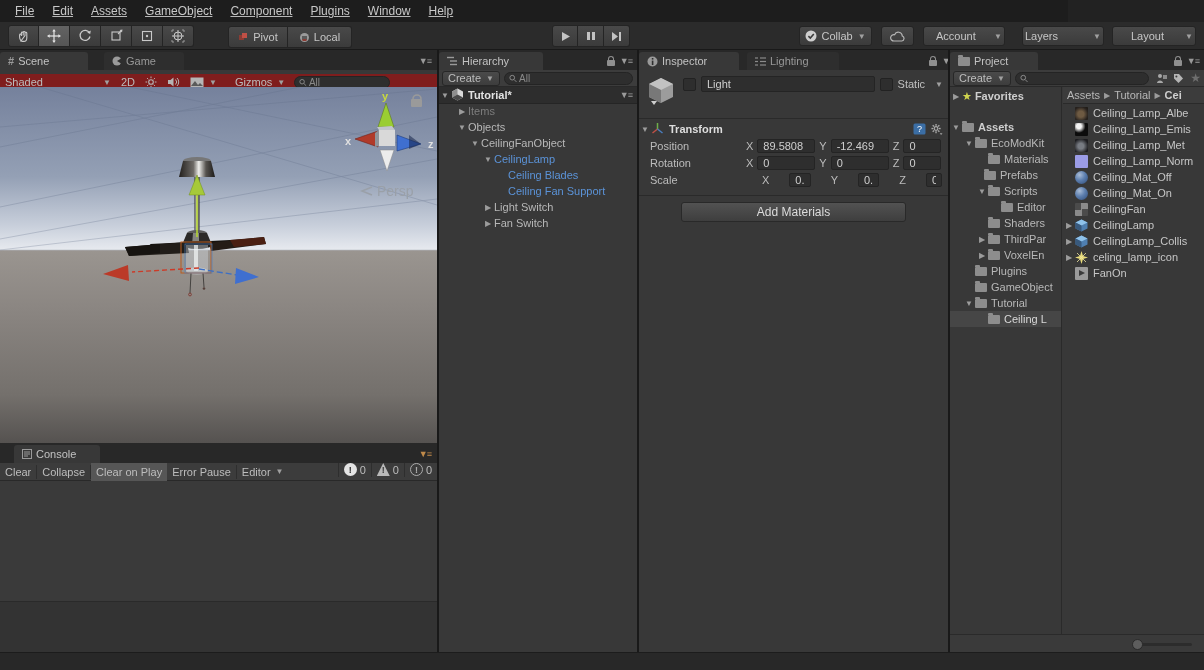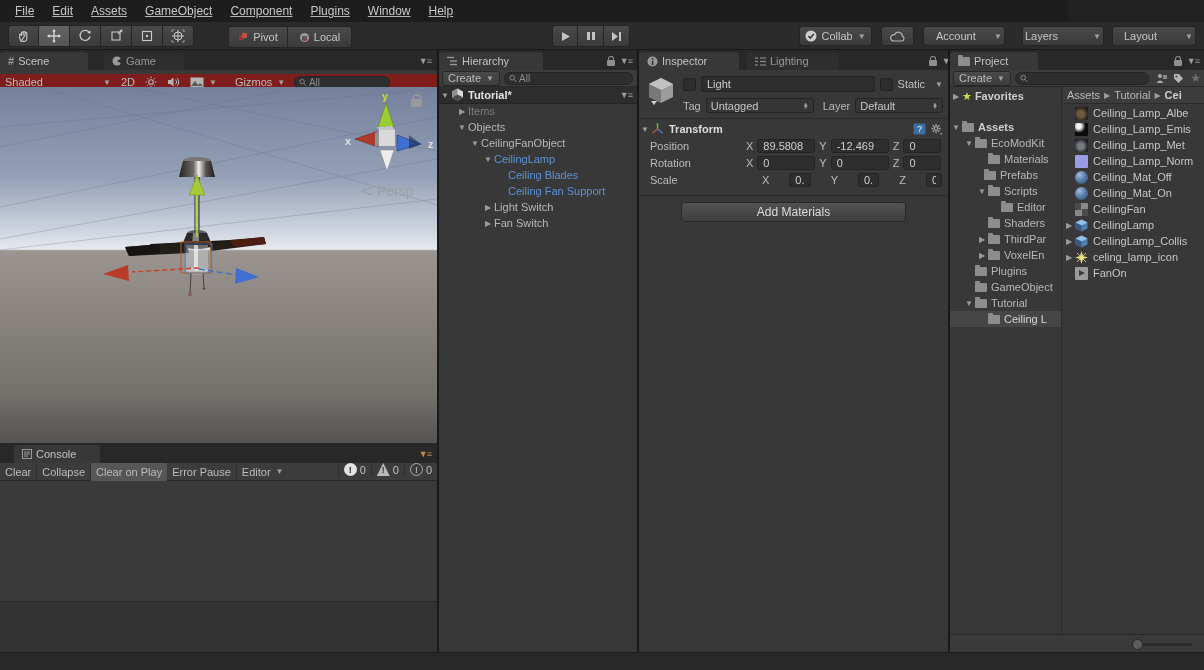--- a/index.html
+++ b/index.html
@@ -186,21 +186,21 @@
     </span>
     <span class="abs tbtn only" style="left:923px;top:4px;width:82px;height:20px">
       <span class="cap" style="margin-left:12px">Account</span>
         <span class="caret" style="margin-left:auto;margin-right:2px">▼</span>
     </span>
     <span class="abs tbtn only" style="left:1022px;top:4px;width:82px;height:20px">
       <span class="cap" style="margin-left:2px">Layers</span>
         <span class="caret" style="margin-left:auto;margin-right:2px">▼</span>
     </span>
     <span class="abs tbtn only" style="left:1112px;top:4px;width:84px;height:20px">
-      <span class="cap" style="margin-left:11px">Layout</span>
+      <span class="cap" style="margin-left:18px">Layout</span>
         <span class="caret" style="margin-left:auto;margin-right:2px">▼</span>
     </span>
   </div>
 
   <div class="abs col" style="left:0;width:437px;">
     <div class="tabbar">
       <span class="tab on" style="left:0;width:88px">
         <span class="ti" style="color:#9a9a9a;font-weight:bold">#</span>
         <span>Scene</span>
       </span>
@@ -528,38 +528,20 @@
     </div>
     <div class="abs" style="left:44px;top:26px;width:260px;display:flex;align-items:center;gap:5px">
       <span class="chk"></span>
       <span class="field" style="flex:1;height:16px">
           <input value="Light" style="">
         </span>
       <span class="chk"></span>
       <span style="color:#c0c0c0">Static</span>
       <span class="caret">▼</span>
     </div>
-    <div class="abs" style="left:44px;top:48px;width:260px;display:flex;align-items:center;gap:5px">
-      <span style="color:#b8b8b8">Tag</span>
-      <span class="dropdown" style="width:108px">
-          <span>Untagged</span>
-          <span class="updown">
-            <span>▲</span>
-            <span>▼</span>
-          </span>
-        </span>
-      <span style="color:#b8b8b8;margin-left:4px">Layer</span>
-      <span class="dropdown" style="flex:1">
-          <span>Default</span>
-          <span class="updown">
-            <span>▲</span>
-            <span>▼</span>
-          </span>
-        </span>
-    </div>
 
     <div class="abs" style="left:0;top:68px;width:309px;height:1px;background:#2a2a2a"></div>
 
     <div class="abs row16" style="left:0;top:70px;width:309px;height:18px">
       <span class="fold">▼</span>
       <span class="ti" style="margin-right:5px"><svg width="13" height="13" viewBox="0 0 13 13">
             <line x1="6.5" y1="7" x2="6.5" y2="1" stroke="#6fae4a" stroke-width="1.5"></line>
             <line x1="6.5" y1="7" x2="1.5" y2="11" stroke="#c05046" stroke-width="1.5"></line>
             <line x1="6.5" y1="7" x2="11.5" y2="11" stroke="#4a7ec0" stroke-width="1.5"></line>
           </svg></span>

